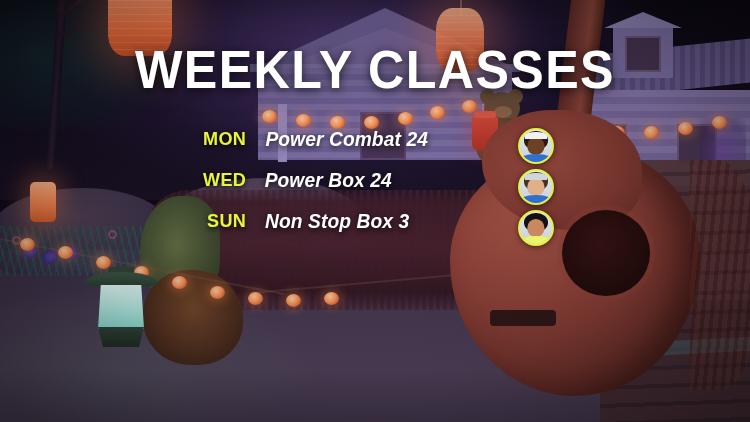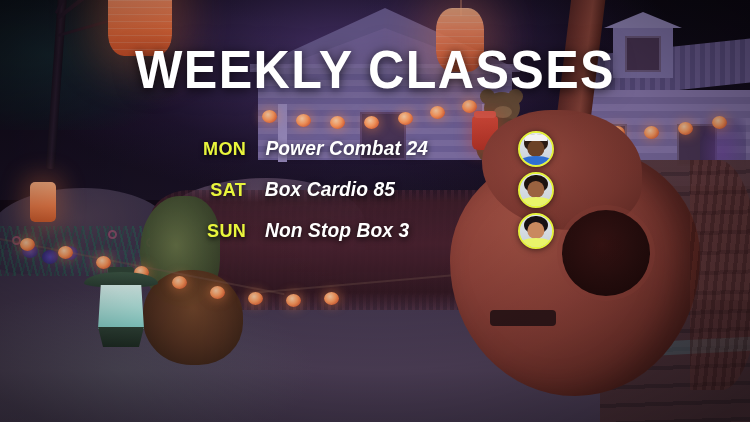--- a/index.html
+++ b/index.html
@@ -267,21 +267,20 @@
     white-space:nowrap;
   }
 
   .schedule{
     position:absolute;left:0;top:128px;width:750px;
   }
   .row{
     position:relative;
     height:41px;
     display:flex;
-    align-items:center;
   }
   .day{
     width:70px;
     text-align:right;
     margin-left:178px;
     font-size:19px;
     font-weight:bold;
     color:#e9f53c;
     letter-spacing:.4px;
     text-shadow:0 2px 5px rgba(0,0,0,.85);
@@ -455,28 +454,29 @@
           <div class="avatar">
             <div class="av-bg"></div>
             <div class="av-hair" style="left:14%;top:4%;width:72%;height:58%;background:#2a1a12;"></div>
             <div class="av-face" style="top:22%;width:54%;height:56%;background:#6b4226;"></div>
             <div style="position:absolute;left:16%;top:6%;width:68%;height:22%;border-radius:50% 50% 0 0;background:#f2f2f2;"></div>
             <div class="av-shirt" style="background:#2f6fd0;"></div>
           </div>
         </div>
       </div>
       <div class="row">
-        <div class="day">SAT</div>
-        <div class="cls">Box Cardio 85</div>
+        <div class="day">WED</div>
+        <div class="cls">Power Box 24</div>
         <div class="avatars">
           <div class="avatar">
             <div class="av-bg"></div>
-            <div class="av-hair" style="left:14%;top:4%;width:72%;height:58%;background:#1c1210;"></div>
-            <div class="av-face" style="top:22%;width:54%;height:56%;background:#9a6240;"></div>
-            <div class="av-shirt" style="background:#e9f56a;"></div>
+            <div class="av-hair" style="left:14%;top:4%;width:72%;height:58%;background:#4a3222;"></div>
+            <div class="av-face" style="top:22%;width:54%;height:56%;background:#e0b08a;"></div>
+            <div style="position:absolute;left:16%;top:6%;width:68%;height:22%;border-radius:50% 50% 0 0;background:#cfd6dc;"></div>
+            <div class="av-shirt" style="background:#2f6fd0;"></div>
           </div>
         </div>
       </div>
       <div class="row">
         <div class="day">SUN</div>
         <div class="cls">Non Stop Box 3</div>
         <div class="avatars">
           <div class="avatar">
             <div class="av-bg"></div>
             <div class="av-hair" style="left:14%;top:4%;width:72%;height:58%;background:#161014;"></div>

